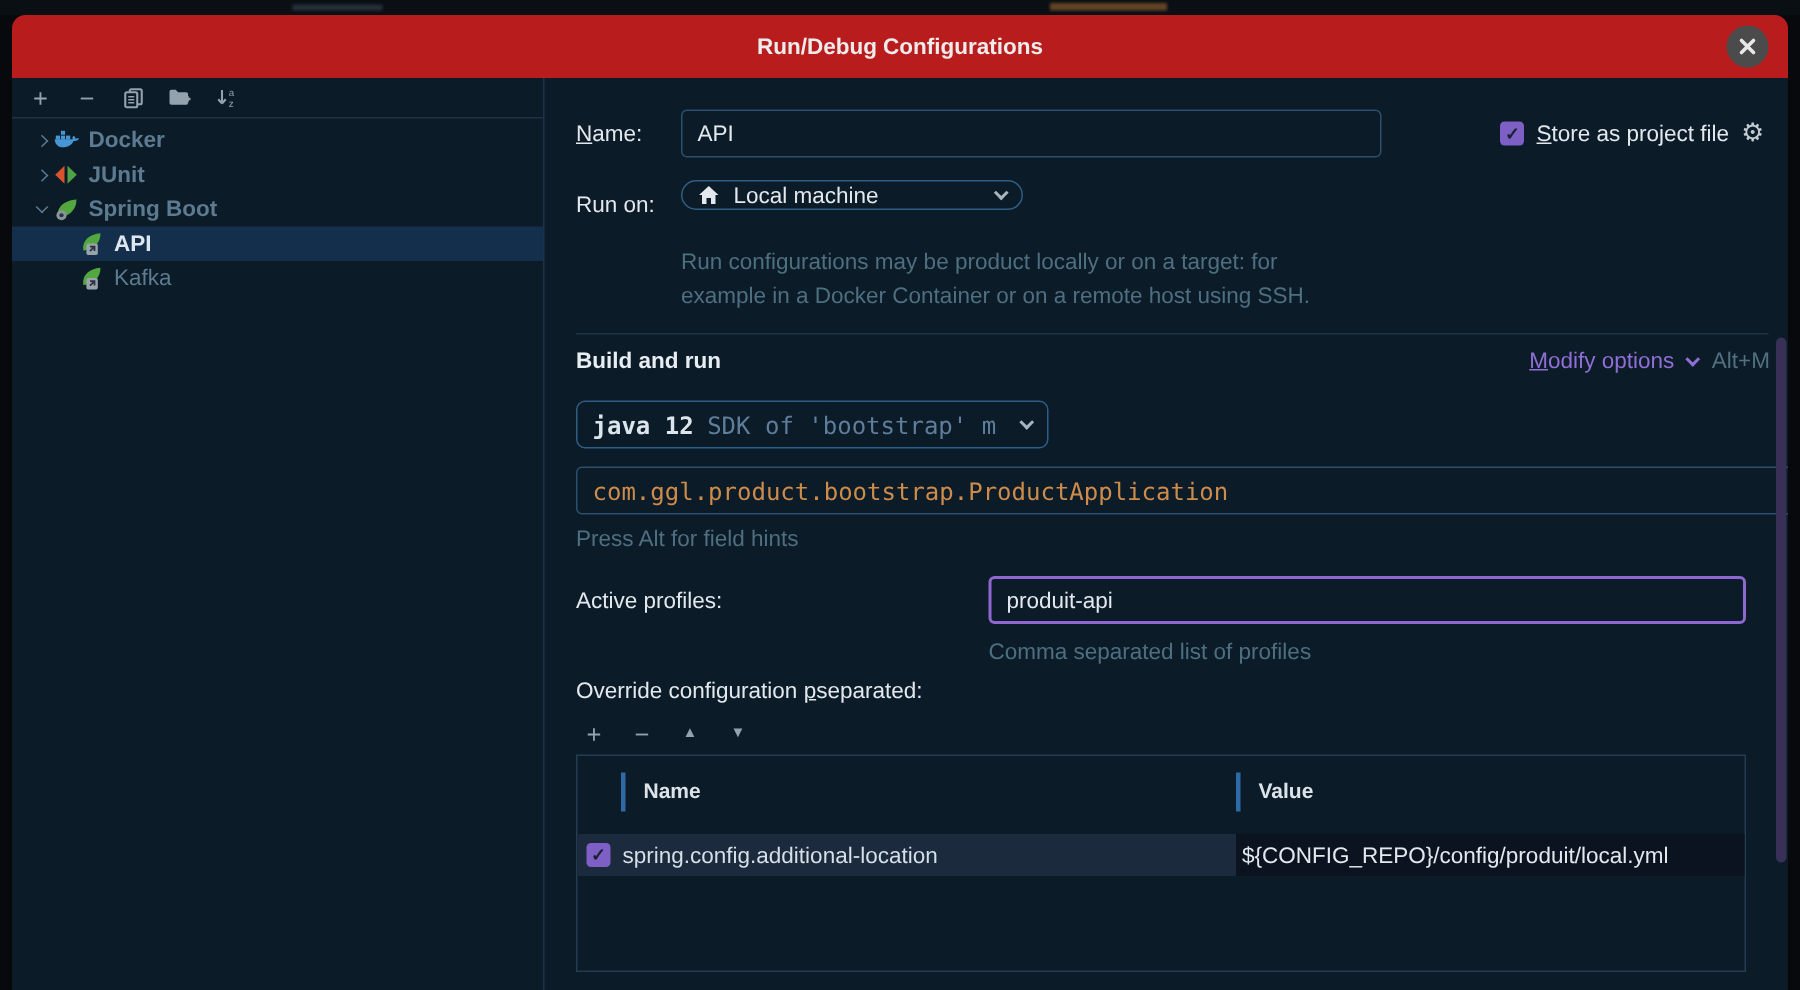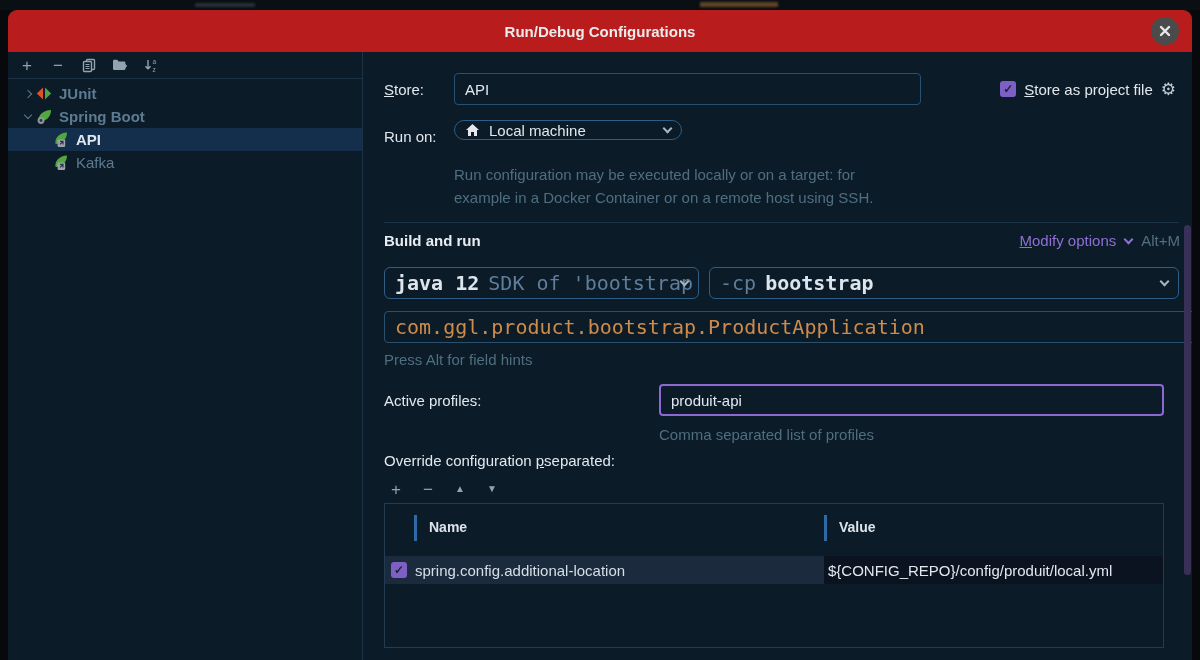--- a/index.html
+++ b/index.html
@@ -38,21 +38,21 @@
   
   .main { position:relative; flex:1; font-size:15px; }
   .lbl { position:absolute; display:flex; align-items:center; height:32px; color:#E2E8ED; }
   .mn { display:inline-block; }
   .mn::first-letter { text-decoration:underline; }
 
   .fld { position:absolute; background:transparent; border:1px solid #29506F; border-radius:4px; display:flex; align-items:center; padding:0 10px; color:#E2E8ED; }
   .combo { border-radius:6px; border-color:#2E5E85; }
   .chev-dd { width:7px; height:7px; border-right:2px solid #A8B4BE; border-bottom:2px solid #A8B4BE; transform:rotate(45deg); margin-top:-4px; flex:none; }
 
-  .mono { font-family:"DejaVu Sans Mono",monospace; font-size:20px; }
+  .mono { font-family:"DejaVu Sans Mono",monospace; font-size:16px; }
   .mono-dim { color:#5E7E9B; }
   .mono-hl { color:#DCE4EC; font-weight:bold; }
 
   .hint { color:#4E6F80; }
   .link { color:#8F6FD6; cursor:pointer; }
 
   .checkbox { width:16px; height:16px; border-radius:3px; background:#7E5FC5; display:flex; align-items:center; justify-content:center; color:#1A2333; font-size:12px; font-weight:bold; cursor:pointer; flex:none; }
 
   .sep { position:absolute; height:1px; background:#1C3348; }
 
@@ -128,20 +128,35 @@
             </span>
         </span>
       </div>
 
       <div class="tree">
         <div class="trow">
           <span class="chevbox">
               <span class="chev r"></span>
             </span>
           <span class="ticon">
+              <svg width="17" height="14" viewBox="0 0 17 14">
+                <rect x="1.2" y="4.4" width="2.8" height="2.6" fill="#4596D2"></rect>
+                <rect x="4.6" y="4.4" width="2.8" height="2.6" fill="#4596D2"></rect>
+                <rect x="8" y="4.4" width="2.8" height="2.6" fill="#4596D2"></rect>
+                <rect x="4.6" y="1.2" width="2.8" height="2.6" fill="#4596D2"></rect>
+                <path d="M0.5 8 h13.2 c1.6 0 2.6-.8 3-1.6 c-.9-.5-2-.3-2.4.1 c0-1-.6-1.7-1.2-2 c-.7.5-1 1.4-.7 2.3 H0.5 c0 2.8 1.8 5.4 5.6 5.4 c3.4 0 5.8-1.6 6.9-4.2" fill="#4596D2"></path>
+              </svg>
+            </span>
+          <span>Docker</span>
+        </div>
+        <div class="trow">
+          <span class="chevbox">
+              <span class="chev r"></span>
+            </span>
+          <span class="ticon">
               <svg width="16" height="15" viewBox="0 0 16 15">
                 <polygon points="7,1.5 7,13.5 0.8,7.5" fill="#D9542E"></polygon>
                 <polygon points="9,1.5 9,13.5 15.2,7.5" fill="#4FA345"></polygon>
               </svg>
             </span>
           <span>JUnit</span>
         </div>
         <div class="trow">
           <span class="chevbox">
               <span class="chev d"></span>
@@ -174,21 +189,21 @@
               </svg>
             </span>
           <span>Kafka</span>
         </div>
       </div>
     </div>
 
     <div class="main">
 
       <div class="lbl" style="left:21px; top:21px;">
-          <span class="mn">Store:</span>
+          <span class="mn">Name:</span>
         </div>
       <div class="fld" style="left:91px; top:21px; width:467px; height:32px;">
         <span>API</span>
       </div>
 
       <div style="position:absolute; right:16px; top:21px; height:32px; display:flex; align-items:center; gap:8px;">
         <span class="checkbox">
             <span>✓</span>
           </span>
         <span class="mn" style="color:#E2E8ED;">Store as project file</span>
@@ -200,42 +215,37 @@
         <span>
             <svg width="15" height="14" viewBox="0 0 15 14">
               <path d="M7.5 1 L14 7 H12 v6 H9 v-4 H6 v4 H3 V7 H1 Z" fill="#E2E8ED"></path>
             </svg>
           </span>
         <span>Local machine</span>
         <span class="chev-dd" style="margin-left:auto;"></span>
       </div>
 
       <div class="hint" style="position:absolute; left:91px; top:111px; line-height:23px;">
-        <div>Run configuration may be executed locally or on a target: for</div>
+        <div>Run configurations may be product locally or on a target: for</div>
         <div>example in a Docker Container or on a remote host using SSH.</div>
       </div>
 
       <div class="sep" style="left:21px; top:170px; width:795px;"></div>
 
       <div style="position:absolute; left:21px; top:180px; font-weight:bold; color:#E8EDF1;">Build and run</div>
       <div style="position:absolute; right:12px; top:180px; display:flex; align-items:center; gap:9px;">
         <span class="mn link">Modify options</span>
         <span class="chev-dd" style="border-color:#8F6FD6; margin-top:-2px;"></span>
         <span style="color:#51707F;">Alt+M</span>
       </div>
 
       <div class="fld combo mono" style="left:21px; top:215px; width:315px; height:32px; overflow:hidden;">
         <span class="mono-hl" style="white-space:nowrap;">java 12</span>
         <span class="mono-dim" style="white-space:nowrap; margin-left:9px;">SDK of 'bootstrap' m</span>
         <span class="chev-dd" style="position:absolute; right:10px;"></span>
-      </div>
-      <div class="fld combo mono" style="left:346px; top:215px; width:470px; height:32px;">
-        <span class="mono-dim">-cp</span>
-        <span class="mono-hl" style="margin-left:9px;">bootstrap</span>
-        <span class="chev-dd" style="margin-left:auto;"></span>
       </div>
 
       <div class="fld mono" style="left:21px; top:259px; width:897px; height:32px; color:#CE8C4A;">
         <span>com.ggl.product.bootstrap.ProductApplication</span>
         <span style="margin-left:auto;">
             <svg width="12" height="14" viewBox="0 0 12 14">
               <rect x="0.5" y="0.5" width="11" height="13" rx="1.5" fill="#77838D"></rect>
               <path d="M3 4 h6 M3 7 h6 M3 10 h6" stroke="#38424C" stroke-width="1.3"></path>
             </svg>
           </span>

